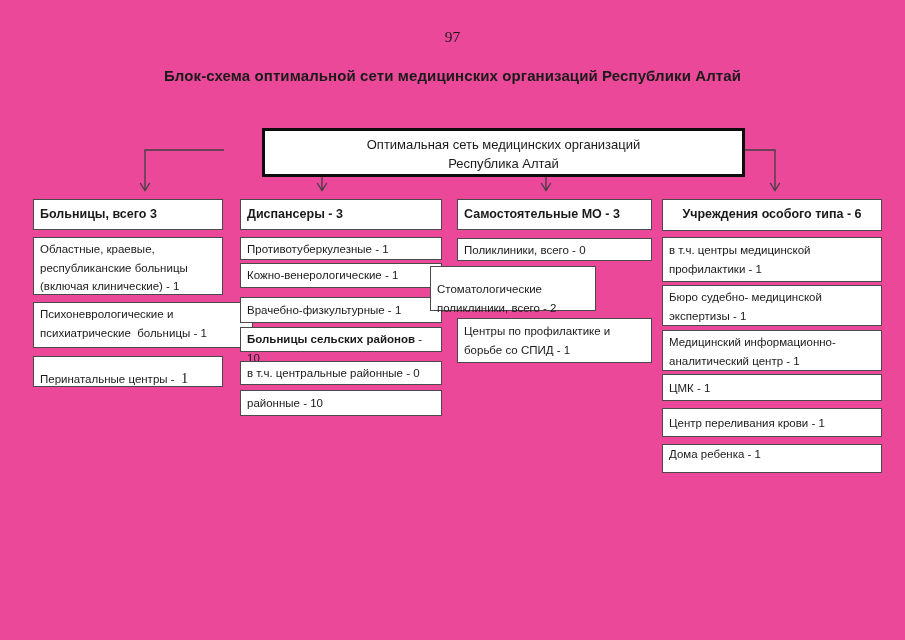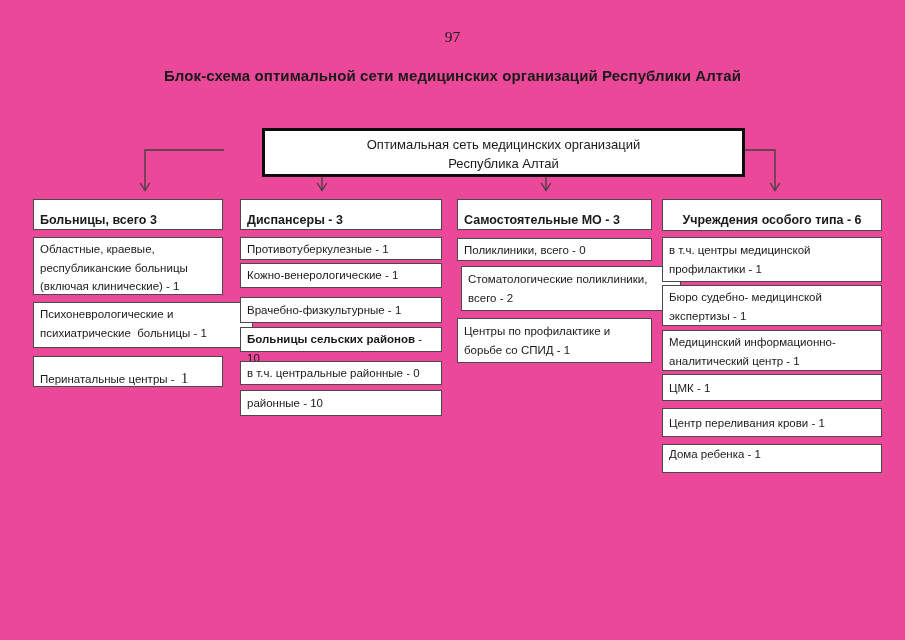--- a/index.html
+++ b/index.html
@@ -44,21 +44,21 @@
     background:#ffffff;
     font-size:11.5px;
     line-height:18.5px;
     padding:2px 6px;
     white-space:pre-wrap;
     overflow:visible;
   }
   .hdr{
     font-weight:bold;
     font-size:12.5px;
-    padding-top:11px;
+    padding-top:5px;
   }
   .hdr-center{text-align:center;}
   .b{font-weight:bold;}
   .serif-num{
     font-family:"Liberation Serif","DejaVu Serif",serif;
     font-size:14.5px;
   }
 </style>
 </head>
 <body>
@@ -93,21 +93,21 @@
   <div class="node hdr" style="left:240px;top:199px;width:202px;height:31px">Диспансеры - 3</div>
   <div class="node" style="left:240px;top:237px;width:202px;height:23px">Противотуберкулезные - 1</div>
   <div class="node" style="left:240px;top:263px;width:202px;height:25px">Кожно-венерологические - 1</div>
   <div class="node" style="left:240px;top:297px;width:202px;height:26px;padding-top:3px">Врачебно-физкультурные - 1</div>
   <div class="node" style="left:240px;top:327px;width:202px;height:25px"><span class="b">Больницы сельских районов</span><span> - 10</span></div>
   <div class="node" style="left:240px;top:361px;width:202px;height:24px">в т.ч. центральные районные - 0</div>
   <div class="node" style="left:240px;top:390px;width:202px;height:26px;padding-top:3px">районные - 10</div>
 
   <div class="node hdr" style="left:457px;top:199px;width:195px;height:31px">Самостоятельные МО - 3</div>
   <div class="node" style="left:457px;top:238px;width:195px;height:23px">Поликлиники, всего - 0</div>
-  <div class="node" style="left:461px;top:266px;width:220px;height:45px;padding-top:3px">Стоматологические поликлиники, всего - 2</div>
+  <div class="node" style="left:430px;top:266px;width:166px;height:45px;padding-top:13px">Стоматологические поликлиники, всего - 2</div>
   <div class="node" style="left:457px;top:318px;width:195px;height:45px;padding-top:3px">Центры по профилактике и борьбе со СПИД - 1</div>
 
   <div class="node hdr hdr-center" style="left:662px;top:199px;width:220px;height:32px">Учреждения особого типа - 6</div>
   <div class="node" style="left:662px;top:237px;width:220px;height:45px;padding-top:3px">в т.ч. центры медицинской профилактики - 1</div>
   <div class="node" style="left:662px;top:285px;width:220px;height:41px">Бюро судебно- медицинской экспертизы - 1</div>
   <div class="node" style="left:662px;top:330px;width:220px;height:41px">Медицинский информационно-аналитический центр - 1</div>
   <div class="node" style="left:662px;top:374px;width:220px;height:27px;padding-top:4px">ЦМК - 1</div>
   <div class="node" style="left:662px;top:408px;width:220px;height:29px;padding-top:5px">Центр переливания крови - 1</div>
   <div class="node" style="left:662px;top:444px;width:220px;height:29px;padding-top:0">Дома ребенка - 1</div>
 

